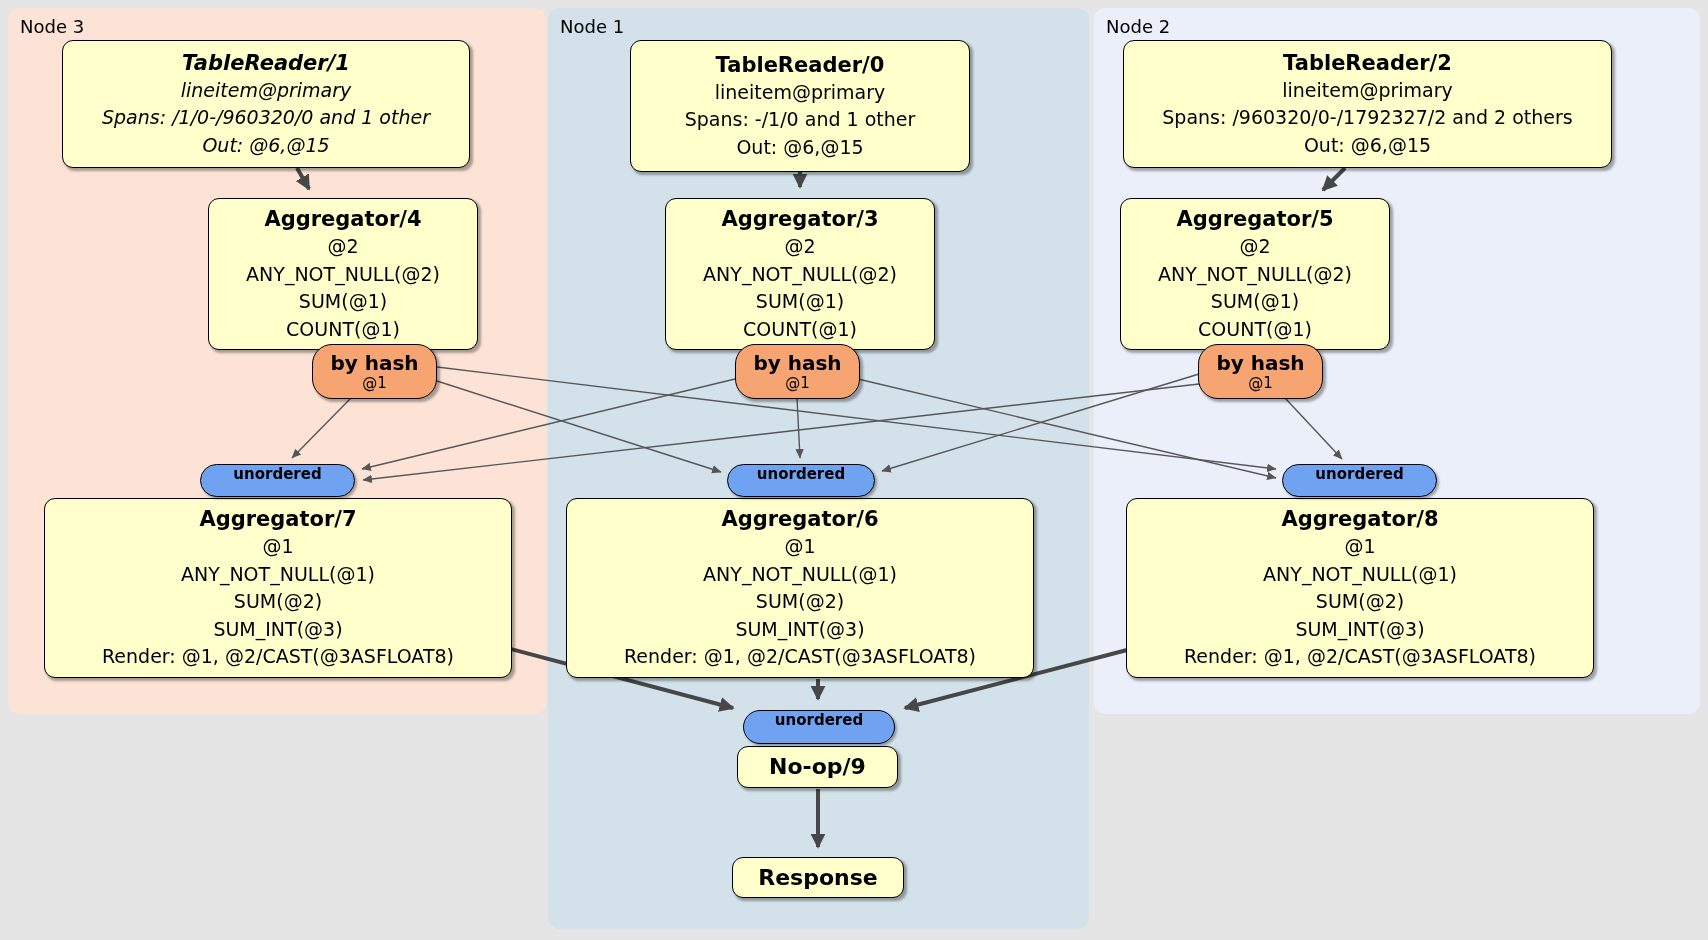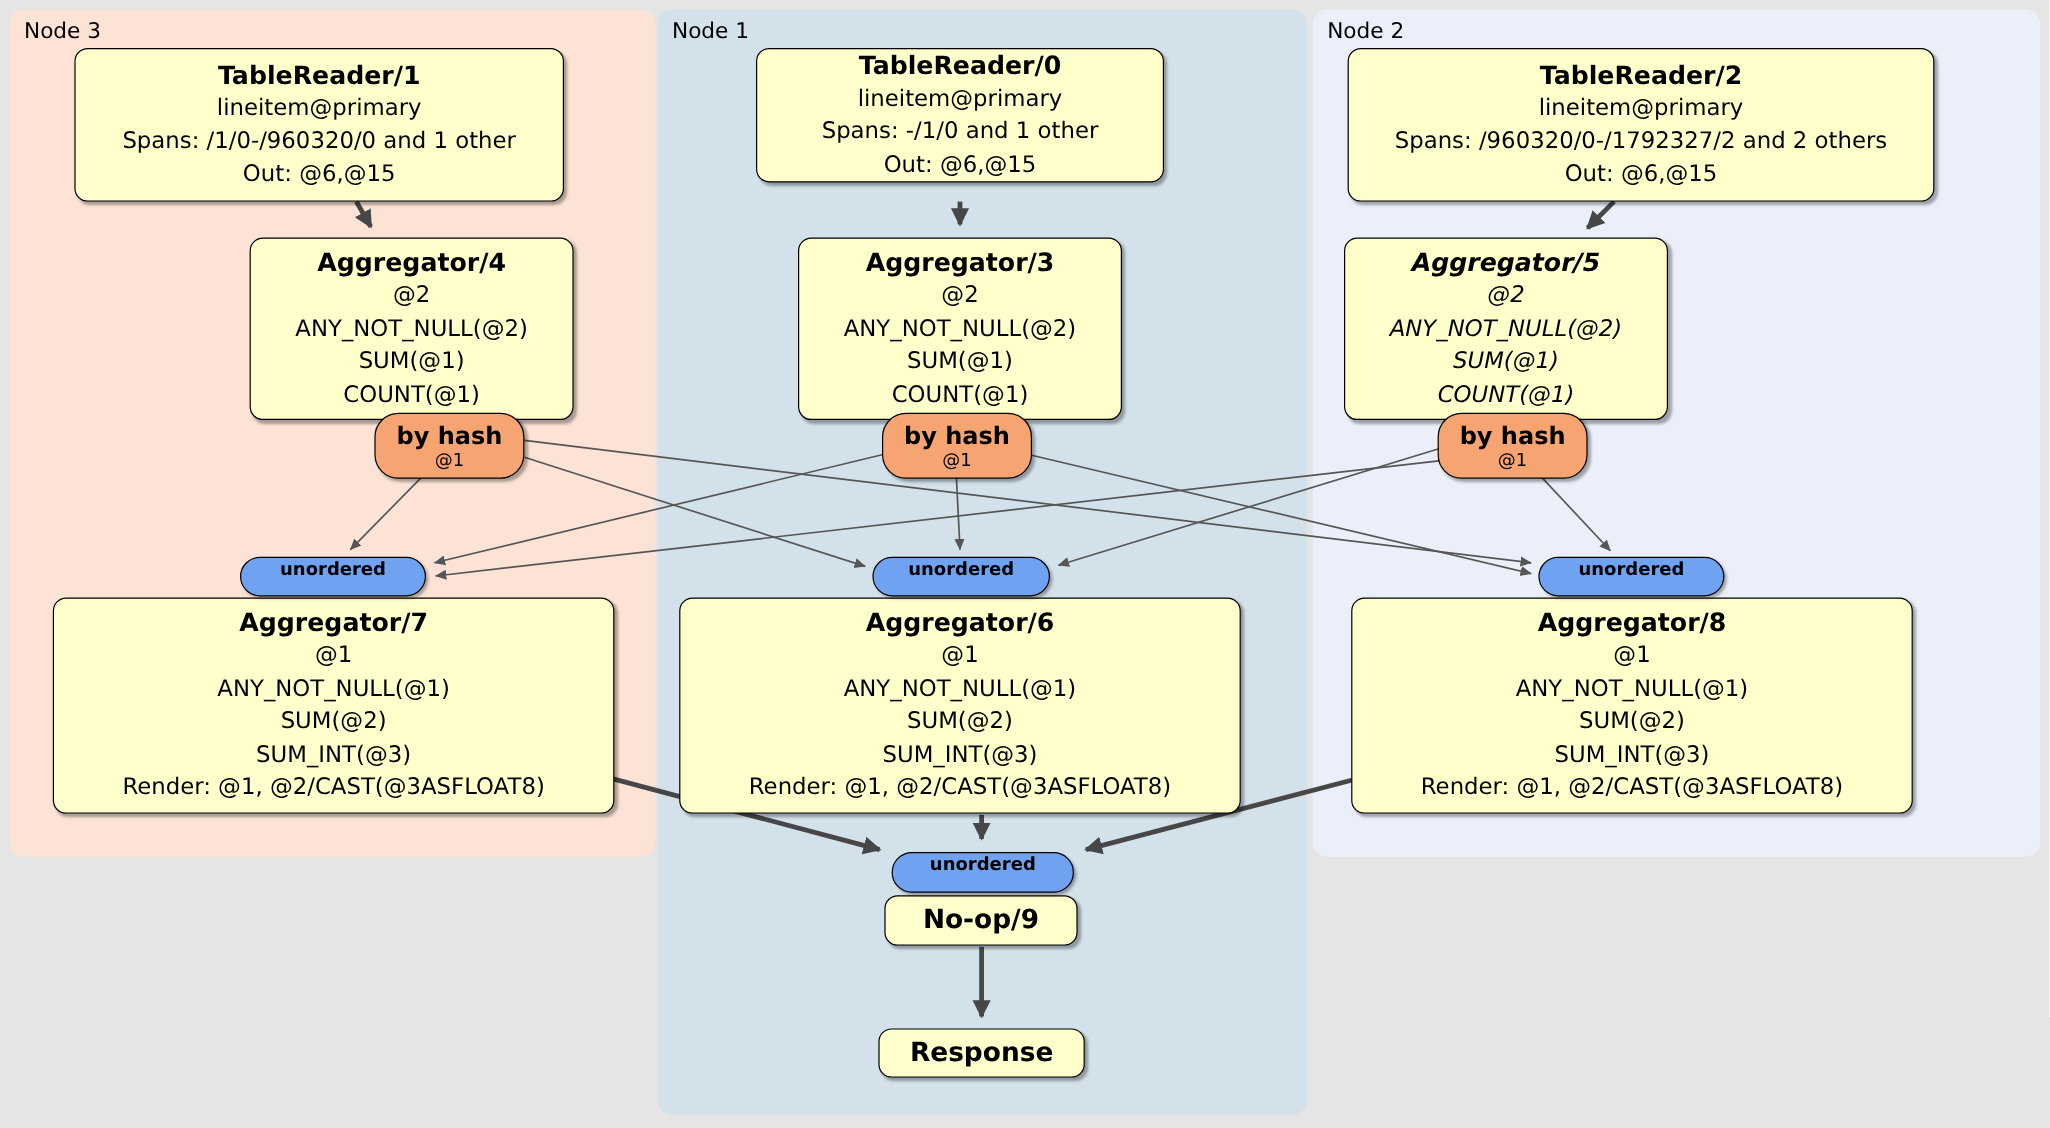--- a/index.html
+++ b/index.html
@@ -81,21 +81,21 @@
     <path class="e-thin" d="M437,381 L721,472" marker-end="url(#ah-thin)"></path>
     <path class="e-thin" d="M437,367 L1276,469" marker-end="url(#ah-thin)"></path>
     <path class="e-thin" d="M735,379 L362,469" marker-end="url(#ah-thin)"></path>
     <path class="e-thin" d="M797,398 L800,458" marker-end="url(#ah-thin)"></path>
     <path class="e-thin" d="M858,379 L1276,478" marker-end="url(#ah-thin)"></path>
     <path class="e-thin" d="M1199,384 L363,480" marker-end="url(#ah-thin)"></path>
     <path class="e-thin" d="M1199,374 L882,471" marker-end="url(#ah-thin)"></path>
     <path class="e-thin" d="M1285,398 L1342,459" marker-end="url(#ah-thin)"></path>
   </svg>
 
-  <div class="pbox" style="left:62px;top:40px;width:408px;height:128px;">
+  <div class="pbox" style="left:62px;top:40px;width:408px;height:128px;font-style:italic;">
     <div class="ptitle">TableReader/1</div>
     <div class="pline">lineitem@primary</div>
     <div class="pline">Spans: /1/0-/960320/0 and 1 other</div>
     <div class="pline">Out: @6,@15</div>
   </div>
   <div class="pbox" style="left:208px;top:198px;width:270px;height:152px;">
     <div class="ptitle">Aggregator/4</div>
     <div class="pline">@2</div>
     <div class="pline">ANY_NOT_NULL(@2)</div>
     <div class="pline">SUM(@1)</div>
@@ -110,21 +110,21 @@
   </div>
   <div class="pbox" style="left:44px;top:498px;width:468px;height:180px;">
     <div class="ptitle">Aggregator/7</div>
     <div class="pline">@1</div>
     <div class="pline">ANY_NOT_NULL(@1)</div>
     <div class="pline">SUM(@2)</div>
     <div class="pline">SUM_INT(@3)</div>
     <div class="pline">Render: @1, @2/CAST(@3ASFLOAT8)</div>
   </div>
 
-  <div class="pbox" style="left:630px;top:40px;width:340px;height:112px;">
+  <div class="pbox" style="left:630px;top:40px;width:340px;height:132px;">
     <div class="ptitle">TableReader/0</div>
     <div class="pline">lineitem@primary</div>
     <div class="pline">Spans: -/1/0 and 1 other</div>
     <div class="pline">Out: @6,@15</div>
   </div>
   <div class="pbox" style="left:665px;top:198px;width:270px;height:152px;">
     <div class="ptitle">Aggregator/3</div>
     <div class="pline">@2</div>
     <div class="pline">ANY_NOT_NULL(@2)</div>
     <div class="pline">SUM(@1)</div>
@@ -145,21 +145,21 @@
     <div class="pline">SUM_INT(@3)</div>
     <div class="pline">Render: @1, @2/CAST(@3ASFLOAT8)</div>
   </div>
 
   <div class="pbox" style="left:1123px;top:40px;width:489px;height:128px;">
     <div class="ptitle">TableReader/2</div>
     <div class="pline">lineitem@primary</div>
     <div class="pline">Spans: /960320/0-/1792327/2 and 2 others</div>
     <div class="pline">Out: @6,@15</div>
   </div>
-  <div class="pbox" style="left:1120px;top:198px;width:270px;height:152px;font-style:italic;">
+  <div class="pbox" style="left:1120px;top:198px;width:270px;height:152px;">
     <div class="ptitle">Aggregator/5</div>
     <div class="pline">@2</div>
     <div class="pline">ANY_NOT_NULL(@2)</div>
     <div class="pline">SUM(@1)</div>
     <div class="pline">COUNT(@1)</div>
   </div>
   <div class="router" style="left:1198px;top:344px;width:125px;height:55px;">
     <div class="router-title">by hash</div>
     <div class="router-sub">@1</div>
   </div>

